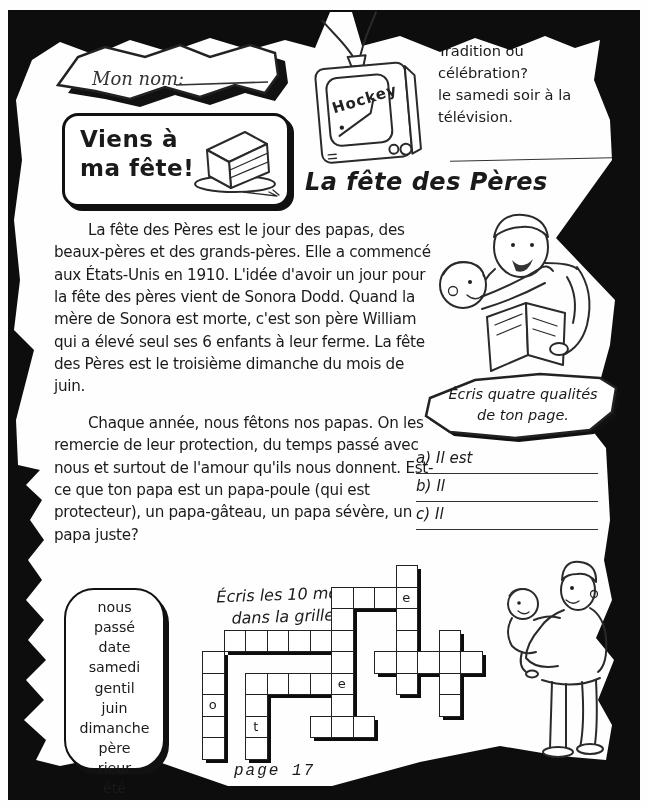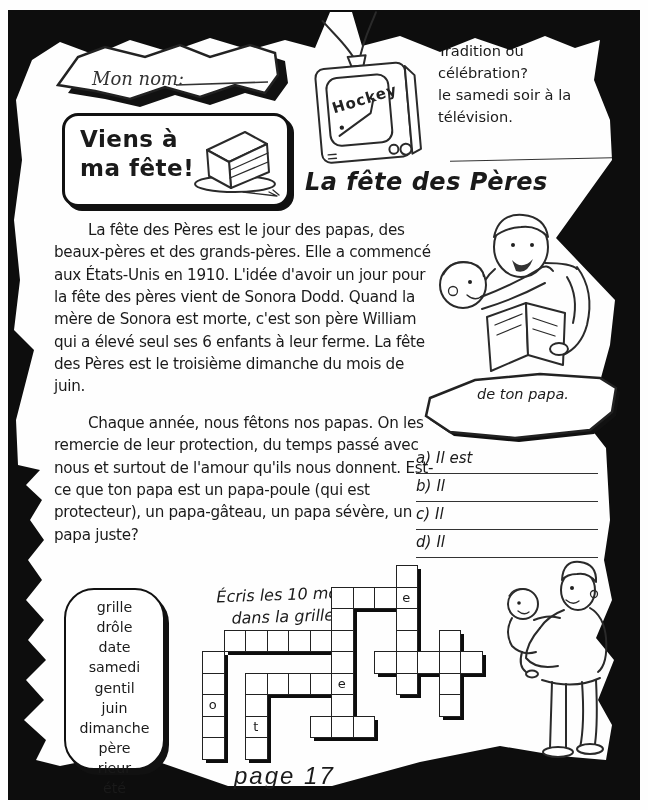--- a/index.html
+++ b/index.html
@@ -31,21 +31,21 @@
              background:#fff;box-shadow:4px 5px 0 #111;z-index:2;}
   #word-bank-list{position:absolute;top:7px;left:0;width:100%;text-align:center;font-size:14.2px;line-height:1.42;}
   
   #grid-instruction{left:185px;top:584px;width:200px;text-align:center;font-style:italic;font-size:16px;
                     line-height:1.35;transform:rotate(-2deg);z-index:2;}
   #crossword{position:absolute;z-index:2;}
   .cw-shadow{position:absolute;background:#0d0d0d;z-index:1;}
   .cw-cell{position:absolute;background:#fff;border:1.3px solid #222;box-sizing:border-box;z-index:2;}
   .cw-letter{position:absolute;text-align:center;font-size:13px;line-height:21.5px;z-index:3;}
   
-  #page-number{left:234px;top:762px;font-family:Liberation Sans, sans-serif;font-style:italic;font-size:24px;
+  #page-number{left:234px;top:762px;font-family:Liberation Mono, monospace;font-style:italic;font-size:16px;
                letter-spacing:2px;z-index:2;}
   .lineart{fill:none;stroke:#2a2a2a;stroke-width:2;stroke-linecap:round;stroke-linejoin:round;}
   .lineart-thin{fill:none;stroke:#2a2a2a;stroke-width:1.3;stroke-linecap:round;}
   .fillwhite{fill:#fff;stroke:#2a2a2a;stroke-width:2;stroke-linejoin:round;}
 </style>
 </head>
 <body>
 
 <div id="page">
 
@@ -132,42 +132,40 @@
     <polygon points="101,98 140,108 138,160 103,150" class="fillwhite"></polygon>
     <path d="M70,120 L97,109 M72,130 L96,120 M108,113 L132,121 M108,124 L130,131" class="lineart-thin"></path>
     <ellipse cx="134" cy="144" rx="9" ry="6" class="fillwhite"></ellipse>
   </svg>
 
   <svg style="left:420px;top:368px;z-index:2" width="210" height="80" viewBox="0 0 210 80">
     <polygon points="14,34 59,16 124,10 184,14 200,24 196,48 174,66 99,74 34,68 10,52" fill="#111"></polygon>
     <polygon points="10,30 55,12 120,6 180,10 196,20 192,44 170,62 95,70 30,64 6,48" fill="#fff" stroke="#222" stroke-width="2.5"></polygon>
   </svg>
   <div id="qualities-text" class="abs">
-    <div>de ton papa.</div>
+    <div>Écris quatre qualités</div>
+    <div>de ton page.</div>
   </div>
 
   <div id="answers" class="abs">
     <div class="answer-row">
       <span class="answer-label">a)</span><span>Il est</span>
     </div>
     <div class="answer-row">
       <span class="answer-label">b)</span><span>Il</span>
     </div>
     <div class="answer-row">
       <span class="answer-label">c)</span><span>Il</span>
     </div>
-    <div class="answer-row">
-      <span class="answer-label">d)</span><span>Il</span>
-    </div>
   </div>
 
   <div id="word-bank" class="abs">
     <div id="word-bank-list">
-      <div>grille</div>
-      <div>drôle</div>
+      <div>nous</div>
+      <div>passé</div>
       <div>date</div>
       <div>samedi</div>
       <div>gentil</div>
       <div>juin</div>
       <div>dimanche</div>
       <div>père</div>
       <div>rieur</div>
       <div>été</div>
     </div>
   </div>

